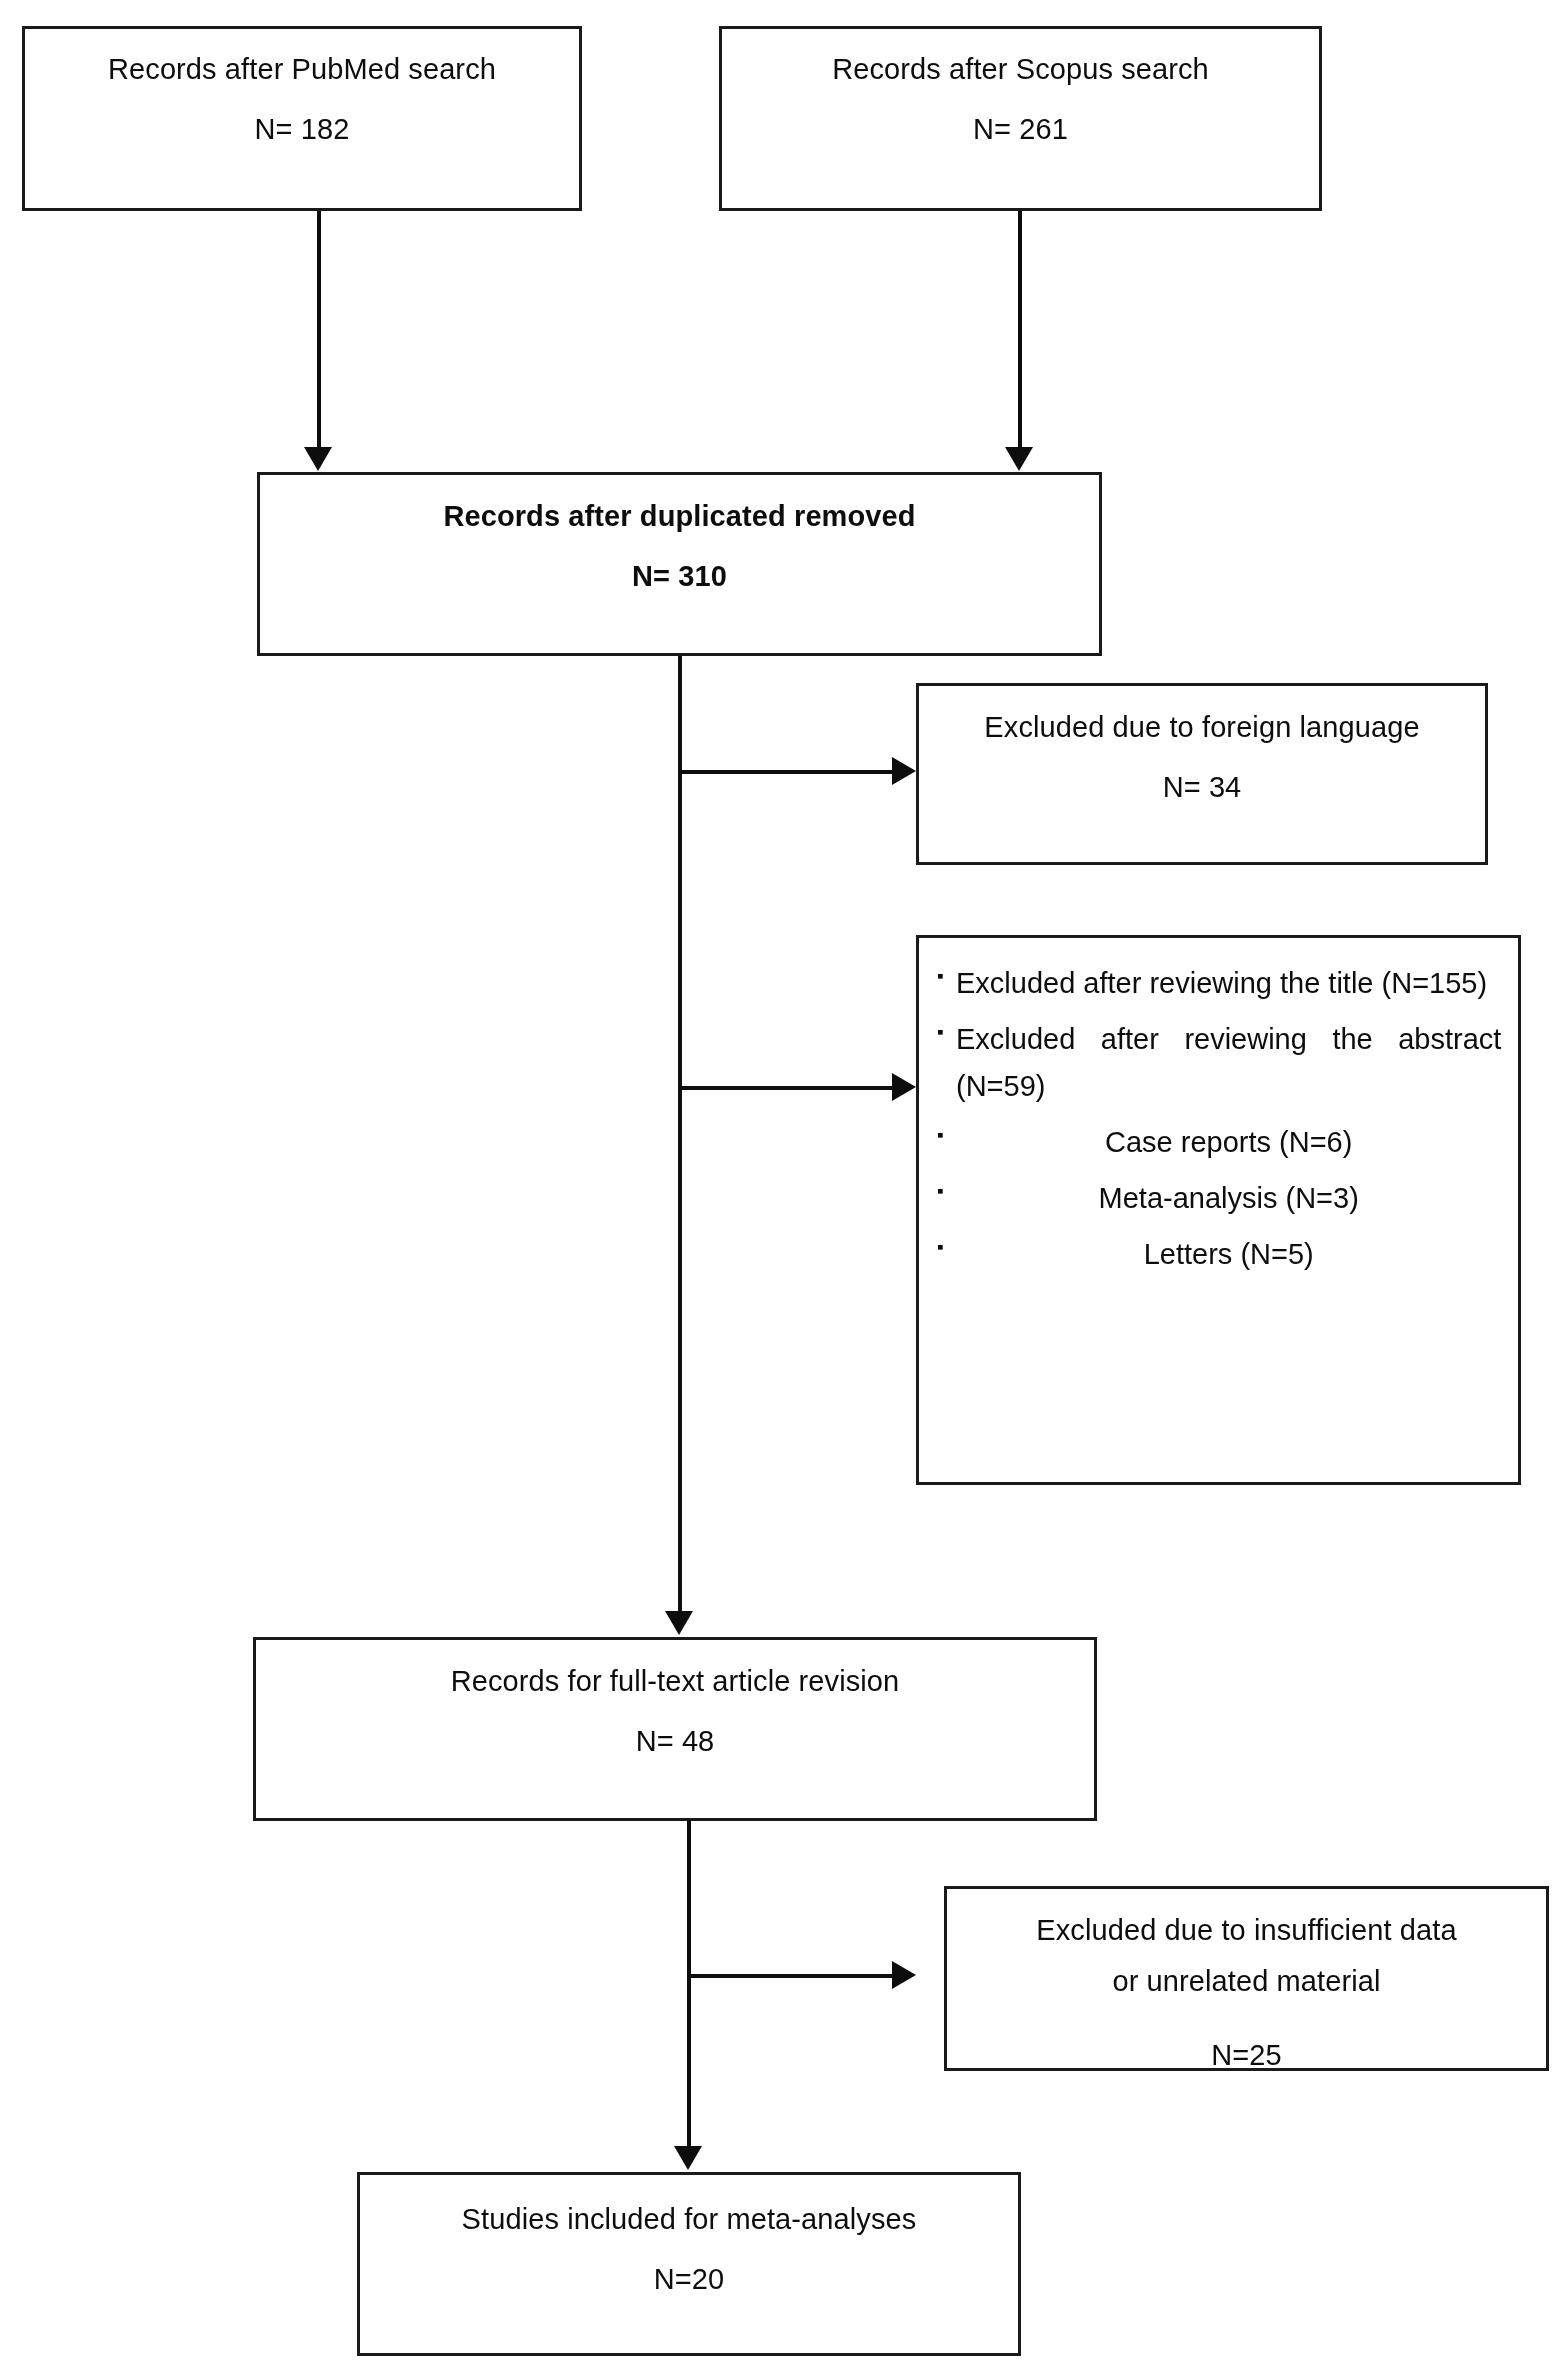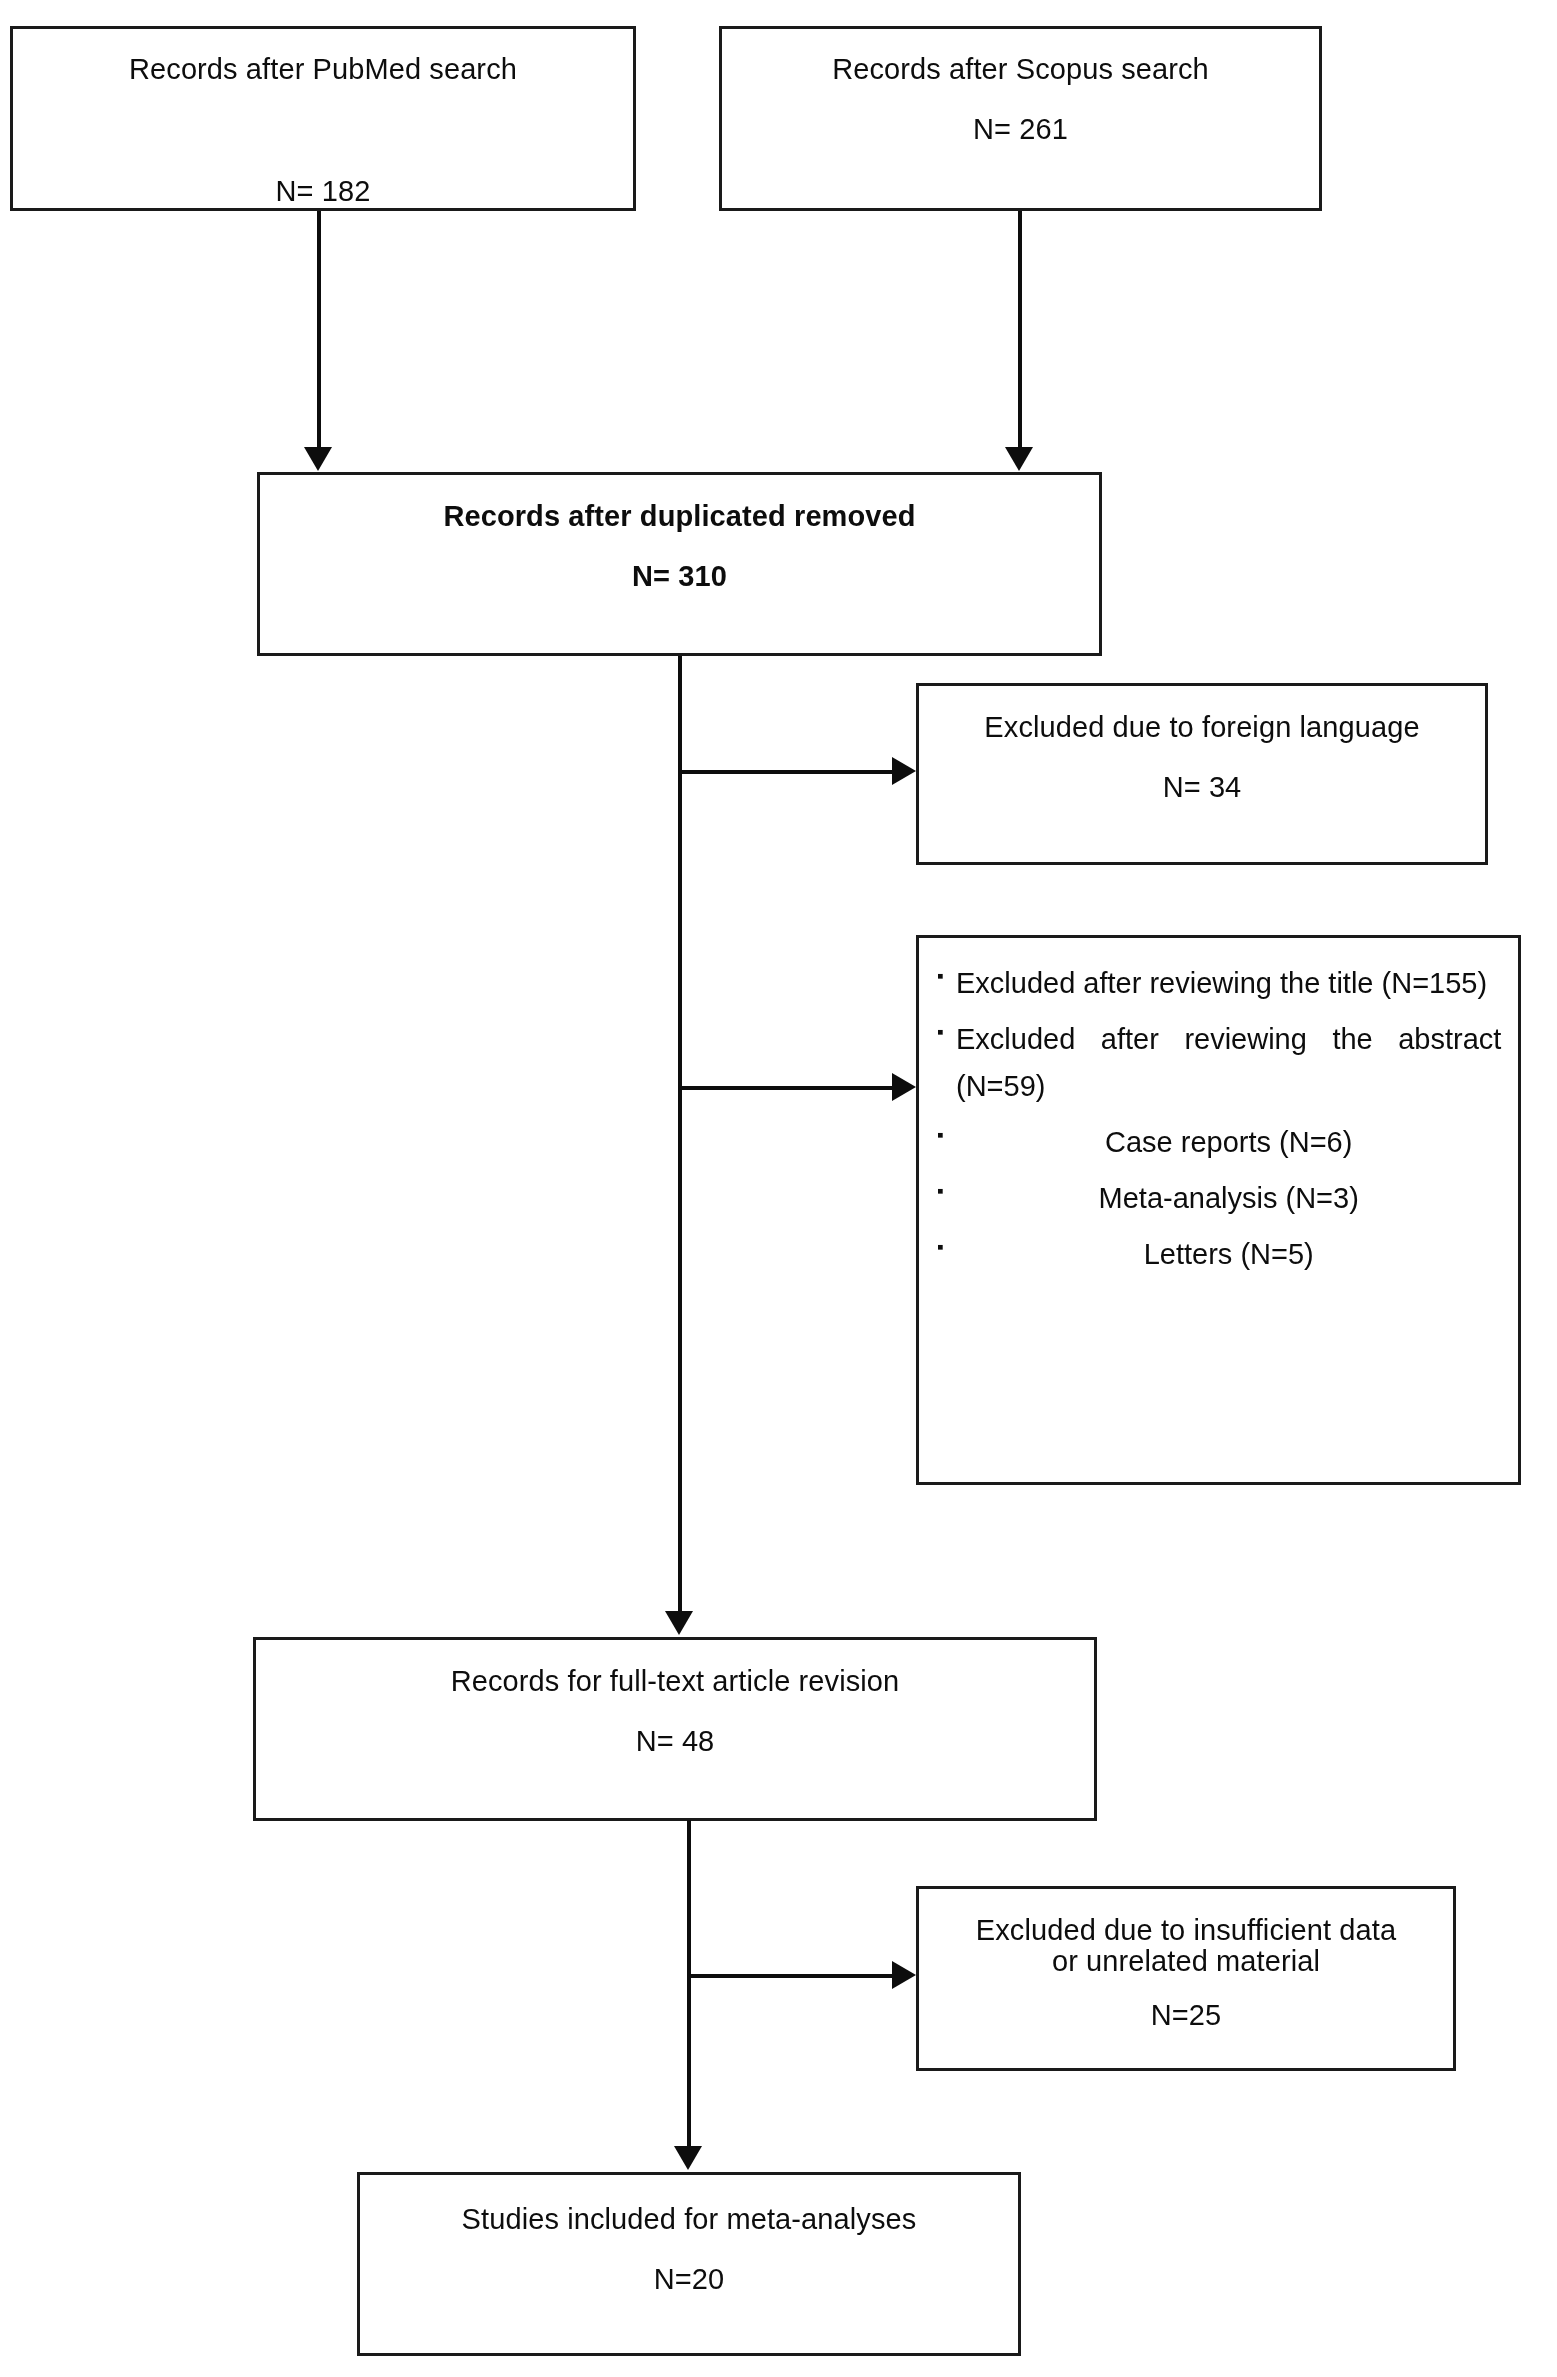--- a/index.html
+++ b/index.html
@@ -78,21 +78,21 @@
     border-top:14.7px solid transparent;
     border-bottom:14.7px solid transparent;
     border-left:24px solid #0d0d0d;
   }
 </style>
 </head>
 <body>
 
 <div id="page">
 
-  <div class="box" style="left:10px; top:25.5px; width:626px; height:185px;justify-content:space-between;">
+  <div class="box" style="left:22px; top:25.5px; width:560px; height:185px;">
     <div class="line pad-a">Records after PubMed search</div>
     <div class="line gap-1">N= 182</div>
   </div>
 
   <div class="box" style="left:719px; top:25.5px; width:603px; height:185px;">
     <div class="line pad-a">Records after Scopus search</div>
     <div class="line gap-1">N= 261</div>
   </div>
 
   <div class="vline" style="left:317px; top:211px; height:237px;"></div>
@@ -152,21 +152,21 @@
     <div class="line pad-a">Records for full-text article revision</div>
     <div class="line gap-1">N= 48</div>
   </div>
 
   <div class="vline" style="left:687px; top:1820px; height:327px;"></div>
   <div class="arrow-down" style="left:674px; top:2146px;"></div>
 
   <div class="hline" style="left:687px; top:1974px; width:207px;"></div>
   <div class="arrow-right" style="left:892px; top:1961px;"></div>
 
-  <div class="box" style="left:916px; top:1886px; width:540px; height:185px;">
+  <div class="box" style="left:944px; top:1886px; width:605px; height:185px;gap:20px;">
     <div class="line pad-a">Excluded due to insufficient data</div>
     <div class="line">or unrelated material</div>
     <div class="line gap-2">N=25</div>
   </div>
 
   <div class="box" style="left:357px; top:2172px; width:664px; height:184px;">
     <div class="line pad-b">Studies included for meta-analyses</div>
     <div class="line gap-1">N=20</div>
   </div>
 

